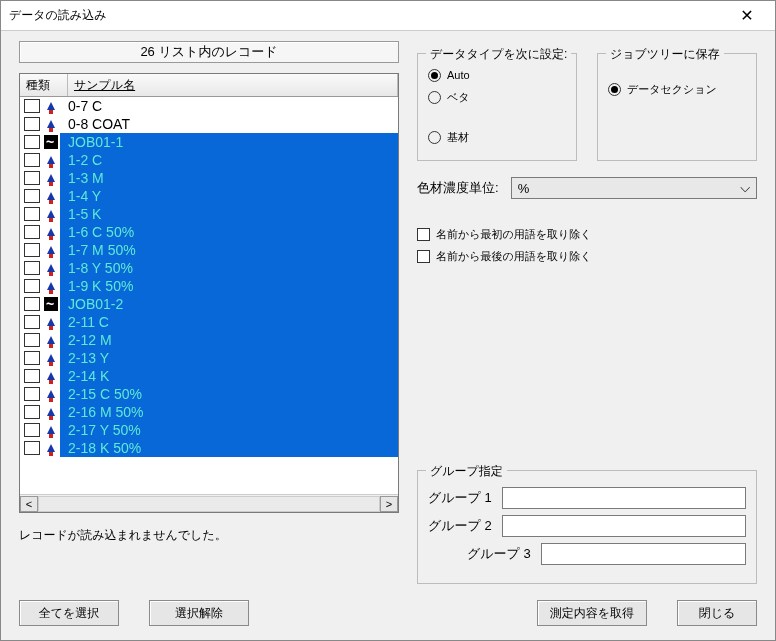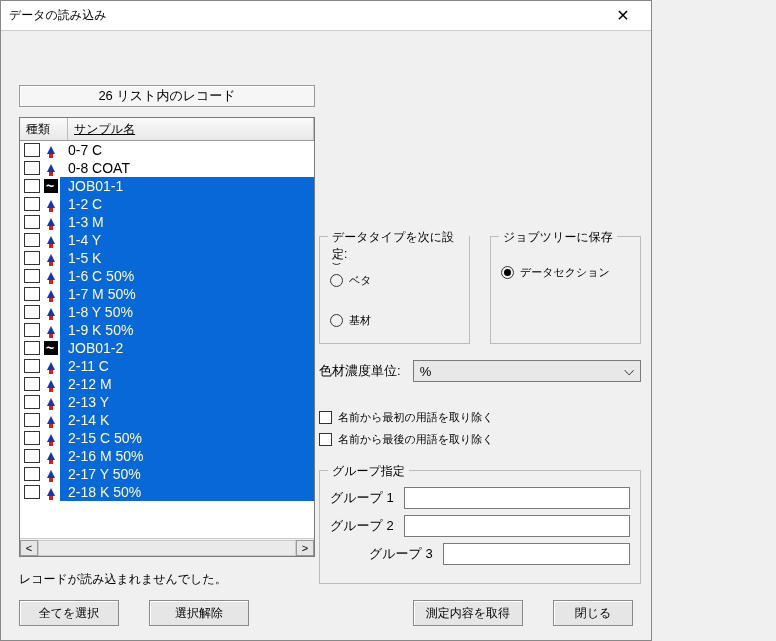--- a/index.html
+++ b/index.html
@@ -4,21 +4,21 @@
 <style>
   * { box-sizing: border-box; }
   body {
     margin: 0;
     font-family: "MS UI Gothic", Meiryo, sans-serif;
     font-size: 13px;
     background: #f0f0f0;
     color: #000;
   }
   .window {
-    width: 652px;
+    width: 776px;
     height: 641px;
     background: #f0f0f0;
     display: flex;
     flex-direction: column;
     border: 1px solid #888;
   }
   .titlebar {
     height: 30px;
     background: #fff;
     border-bottom: 1px solid #ccc;
@@ -29,23 +29,22 @@
   }
   .titlebar .title { font-size: 12px; }
   .titlebar .close {
     width: 40px; height: 28px;
     display: flex; align-items: center; justify-content: center;
     font-size: 16px; cursor: default;
   }
   .content {
     flex: 1;
     display: flex;
-    padding: 10px 10px 6px 18px;
-    gap: 4px;
-    align-items: flex-end;
+    padding: 10px 18px 6px 18px;
+    gap: 18px;
   }
   .left-col {
     width: 380px;
     display: flex;
     flex-direction: column;
   }
   .right-col {
     flex: 1;
     display: flex;
     flex-direction: column;
@@ -107,21 +106,21 @@
     flex: none;
   }
   .row .sample {
     flex: 1;
     padding-left: 8px;
     font-size: 14px;
     white-space: nowrap;
   }
   .row.sel .sample {
     background: #0968d8;
-    color: #fef9c3;
+    color: #5eead4;
   }
   
   .ic-up {
     width: 0; height: 0;
     border-left: 4px solid transparent;
     border-right: 4px solid transparent;
     border-bottom: 8px solid #1637a8;
     position: relative;
   }
   .ic-up::after {

